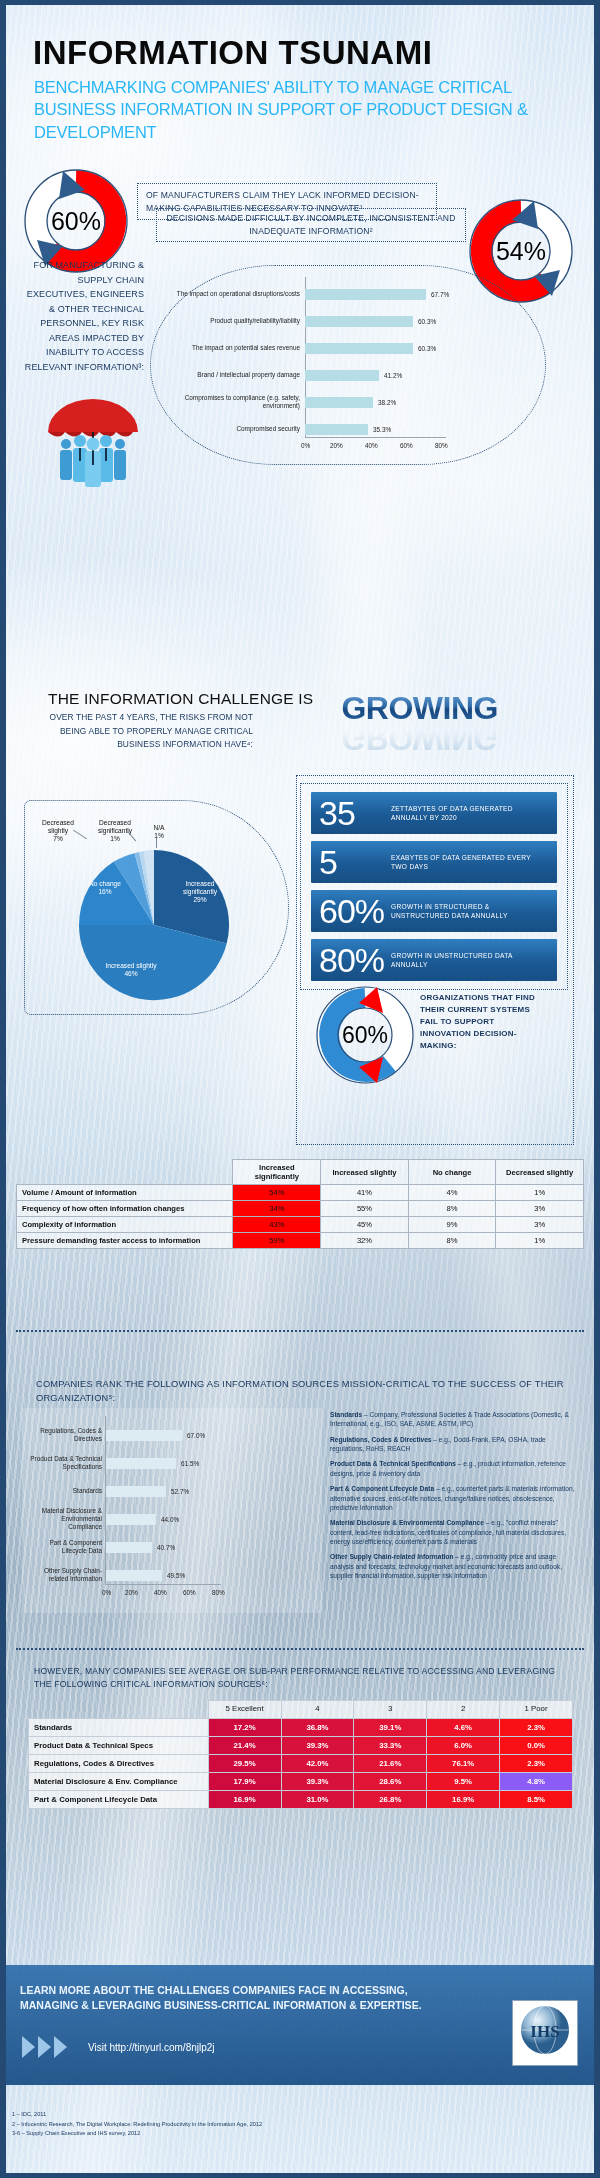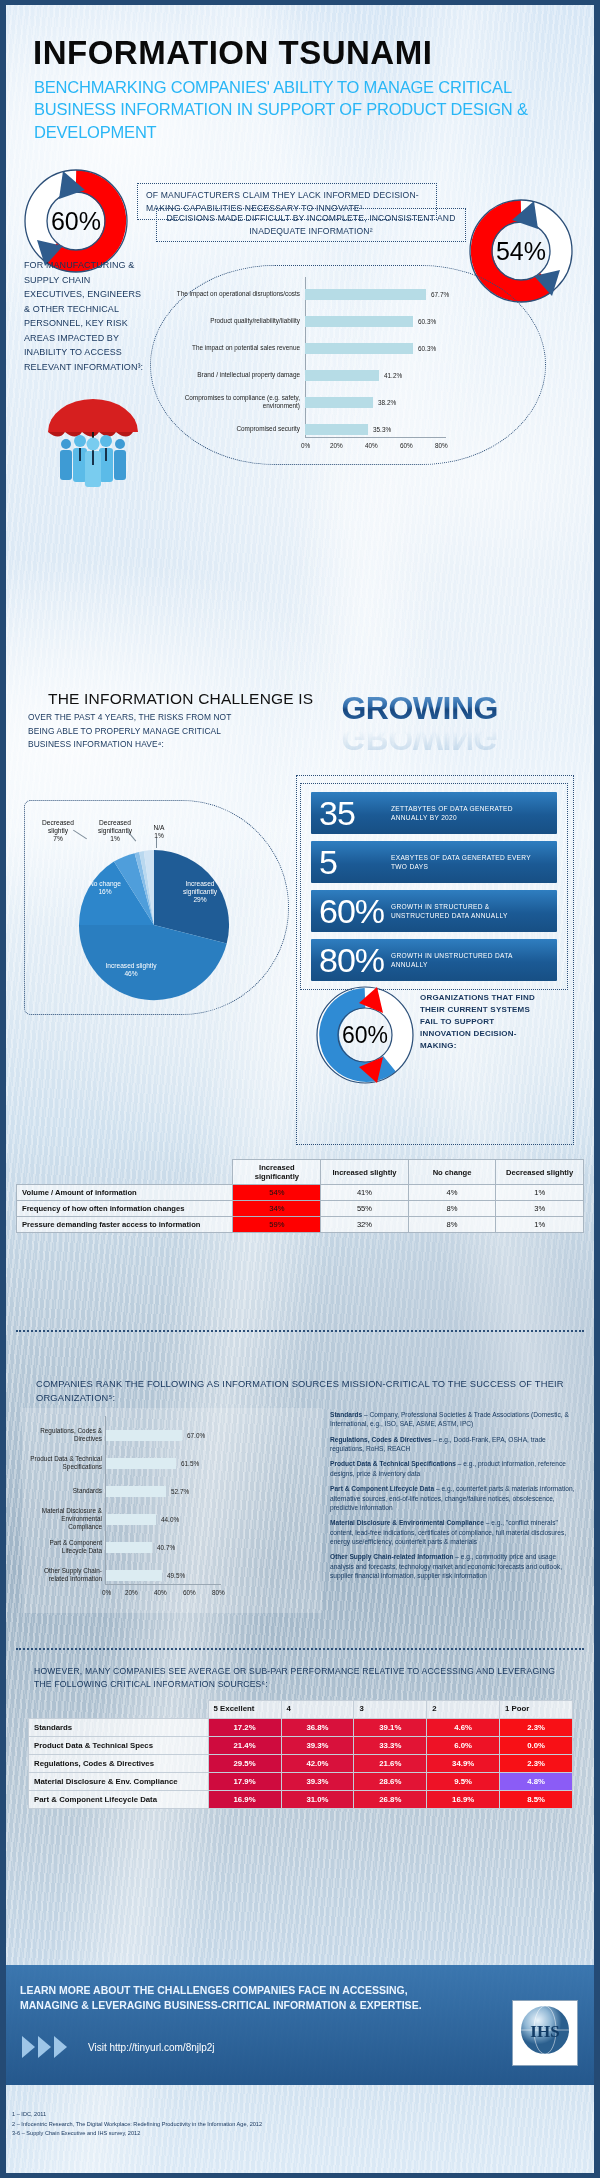--- a/index.html
+++ b/index.html
@@ -58,21 +58,21 @@
     border: 1.6px dotted #2c4f78;
     background: rgba(255,255,255,0);
     font-size: 8.6px; color: #16355c; line-height: 1.5;
     letter-spacing: .15px;
     padding: 6px 8px;
   }
 
   
   .bodytext {
     position: absolute;
-    font-size: 9px; color: #16355c; line-height: 1.62; letter-spacing: .1px;
+    font-size: 9px; color: #16355c; line-height: 1.62; letter-spacing: .1px; text-align: right;
   }
 
   
   .chartbox1 {
     position: absolute; left: 150px; top: 265px; width: 396px; height: 200px;
     border: 1.5px dotted #2c4f78; border-radius: 150px 150px 150px 150px / 120px 120px 120px 120px;
   }
   .bchart { position: absolute; }
   .brow { position: relative; display: flex; align-items: center; }
   .blab { font-size: 6.4px; color: #222; text-align: right; line-height: 1.3; }
@@ -130,21 +130,21 @@
   .sect3head { position:absolute; left:36px; top:1377px; width:530px; font-size:9.3px; color:#16355c; line-height:1.55; letter-spacing:.2px; }
   .chartbox2 { position:absolute; left:22px; top:1415px; width:300px; height:200px; background:rgba(255,255,255,.18); }
   .defs { position:absolute; left:330px; top:1410px; width:250px; font-size:6.6px; color:#14365d; line-height:1.42; }
   .defs p { margin-bottom:6px; }
   .defs b { font-weight:bold; }
 
   
   .sect4head { position:absolute; left:34px; top:1665px; width:540px; font-size:8.6px; color:#16355c; line-height:1.5; letter-spacing:.2px; }
   .tbl2 { position:absolute; left:28px; top:1700px; border-collapse:collapse; font-size:7.8px; width:545px; }
   .tbl2 th, .tbl2 td { border:1px solid #c4ced8; padding:4px 5px; }
-  .tbl2 th { background:rgba(255,255,255,.65); color:#111; text-align:left; font-weight:bold; line-height:1.15; }
+  .tbl2 th { background:rgba(255,255,255,.65); color:#111; text-align:center; font-weight:normal; line-height:1.15; }
   .tbl2 td.lbl { text-align:left; font-weight:bold; background:rgba(255,255,255,.7); color:#111; }
   .tbl2 td.v { text-align:center; color:#fff; font-weight:bold; }
 
   
   .footbar {
     position:absolute; left:6px; top:1965px; width:588px; height:120px;
     background: linear-gradient(180deg, rgba(47,110,170,.92), rgba(27,80,135,.95));
   }
   .foottxt { position:absolute; left:20px; top:1983px; width:420px; font-size:10.5px; color:#eaf4ff; font-weight:bold; line-height:1.4; }
   .visit { position:absolute; left:88px; top:2042px; font-size:10px; color:#ffffff; }
@@ -396,20 +396,27 @@
         <td>1%</td>
       </tr>
       <tr>
         <td class="lbl">Frequency of how often information changes</td>
         <td class="red">34%</td>
         <td>55%</td>
         <td>8%</td>
         <td>3%</td>
       </tr>
       <tr>
+        <td class="lbl">Complexity of information</td>
+        <td class="red">43%</td>
+        <td>45%</td>
+        <td>9%</td>
+        <td>3%</td>
+      </tr>
+      <tr>
         <td class="lbl">Pressure demanding faster access to information</td>
         <td class="red">59%</td>
         <td>32%</td>
         <td>8%</td>
         <td>1%</td>
       </tr>
     </tbody>
   </table>
 
   <div style="position:absolute;left:16px;top:1330px;width:568px;border-top:2px dotted #2c4f78;"></div>
@@ -498,21 +505,21 @@
         <td class="v" style="background:#d8113c;">39.3%</td>
         <td class="v" style="background:#e21435;">33.3%</td>
         <td class="v" style="background:#ee1226;">6.0%</td>
         <td class="v" style="background:#f81016;">0.0%</td>
       </tr>
       <tr>
         <td class="lbl">Regulations, Codes &amp; Directives</td>
         <td class="v" style="background:#cf0b3e;">29.5%</td>
         <td class="v" style="background:#d8113c;">42.0%</td>
         <td class="v" style="background:#e21435;">21.6%</td>
-        <td class="v" style="background:#ee1226;">34.9%</td>
+        <td class="v" style="background:#ee1226;">76.1%</td>
         <td class="v" style="background:#f81016;">2.3%</td>
       </tr>
       <tr>
         <td class="lbl">Material Disclosure &amp; Env. Compliance</td>
         <td class="v" style="background:#cf0b3e;">17.9%</td>
         <td class="v" style="background:#d8113c;">39.3%</td>
         <td class="v" style="background:#e21435;">28.6%</td>
         <td class="v" style="background:#ee1226;">9.5%</td>
         <td class="v" style="background:#8b5cf6;">4.8%</td>
       </tr>

